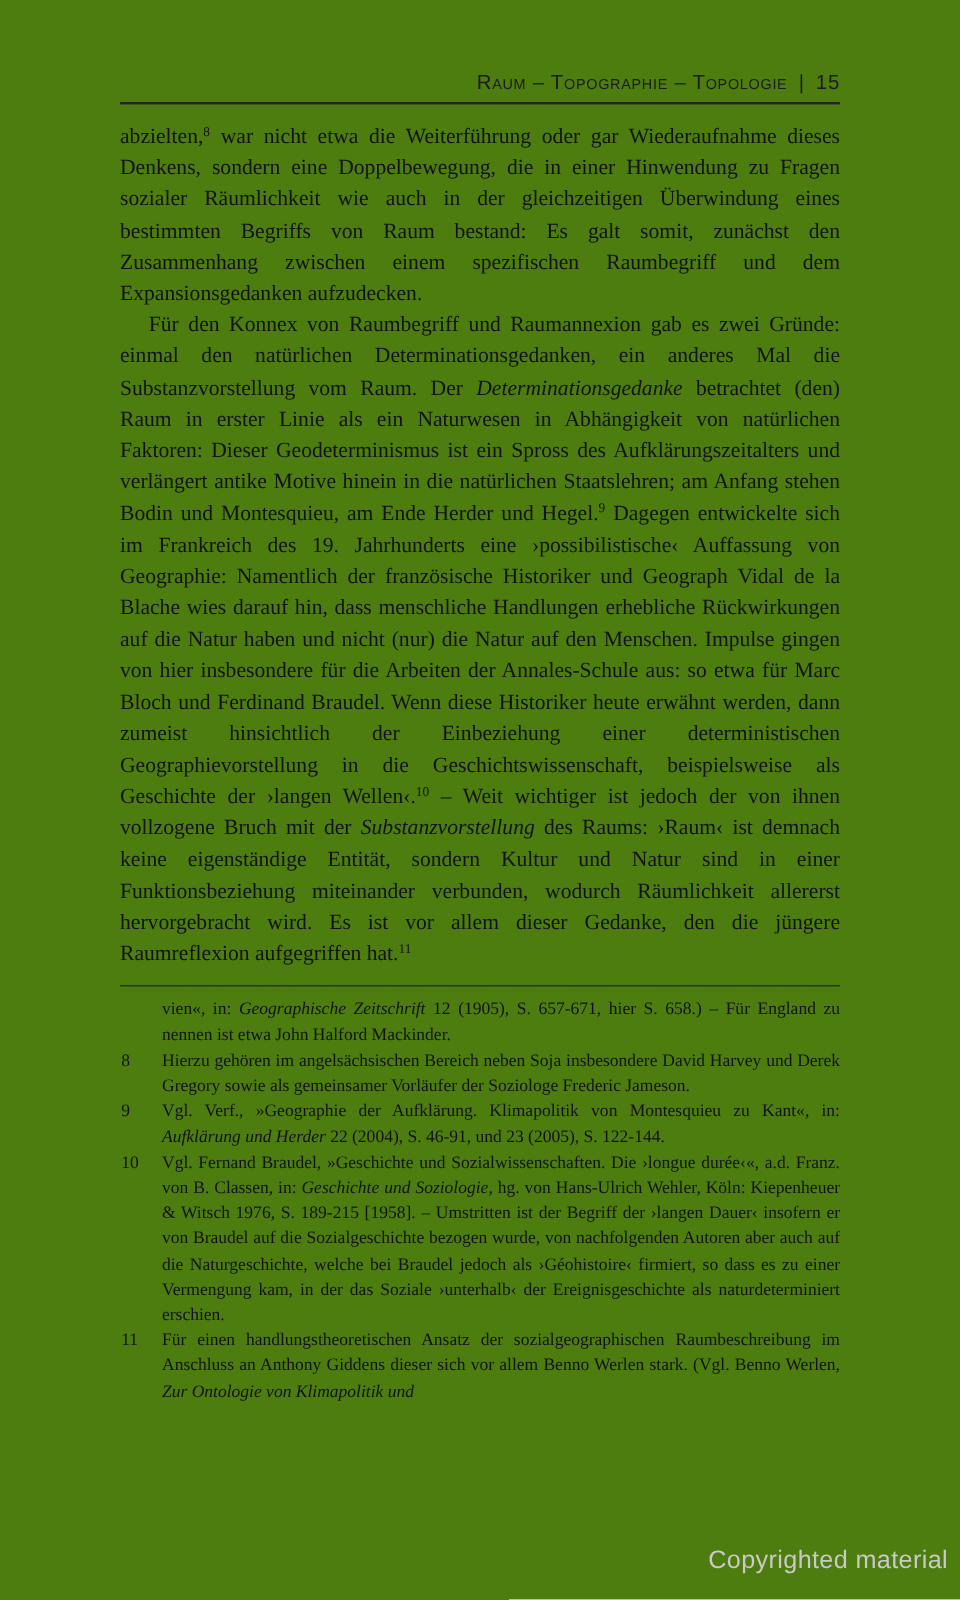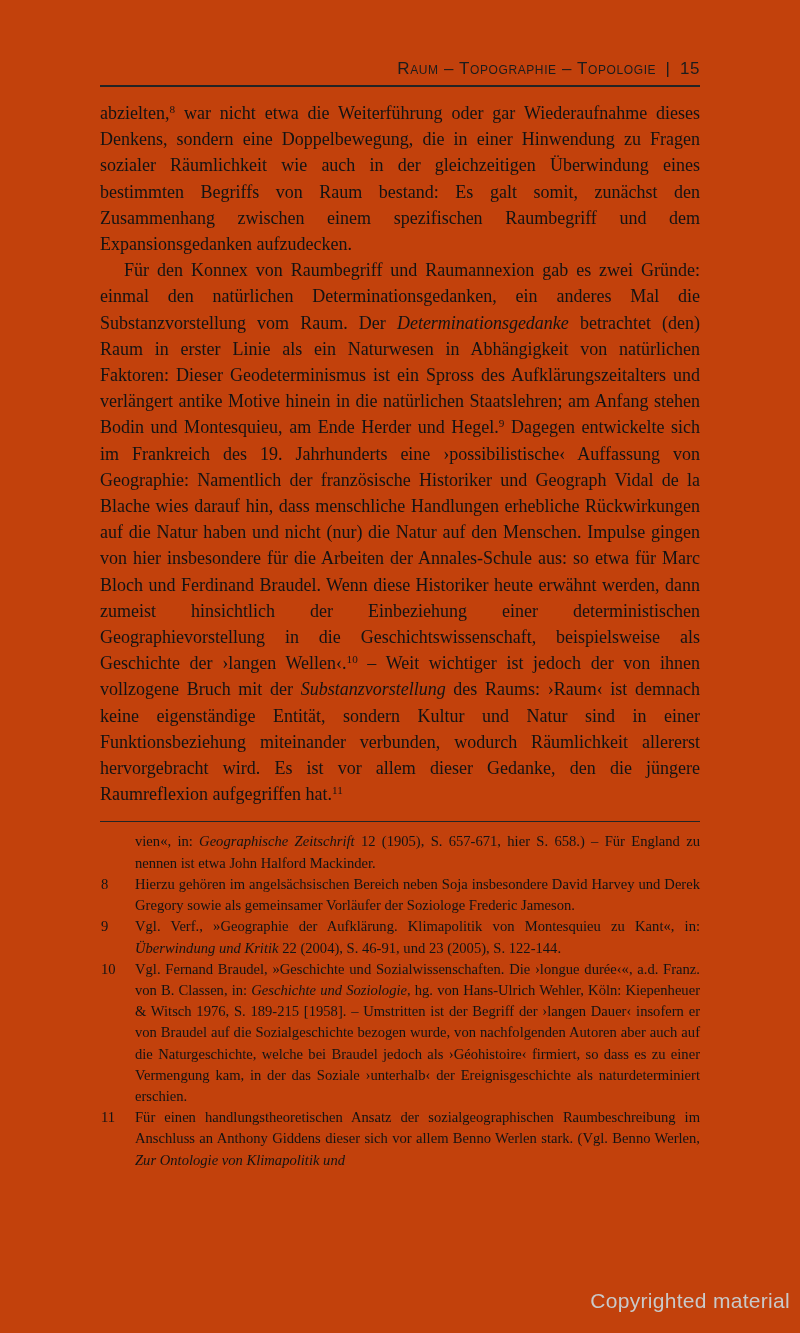--- a/index.html
+++ b/index.html
@@ -1,21 +1,21 @@
 <!DOCTYPE html>
 <html lang="de"><head>
 <meta charset="utf-8">
 <style>
   html, body { margin: 0; padding: 0; background: #ffffff; }
   .page {
     position: relative;
     width: 800px;
     height: 1333px;
     margin: 0 auto;
-    background: #c2410c;
+    background: #4d7c0f;
     box-sizing: border-box;
     padding: 0 100px;
     color: #131313;
     font-family: "Liberation Serif", serif;
     overflow: hidden;
   }
   .header {
     margin-top: 59px;
     text-align: right;
     font-family: "Liberation Sans", sans-serif;
@@ -94,21 +94,21 @@
     <div class="footnote">
       <span class="fn-num"></span>
       <span class="fn-text"><span>vien«, in: </span><i>Geographische Zeitschrift</i><span> 12 (1905), S. 657-671, hier S. 658.) – Für England zu nennen ist etwa John Halford Mackinder.</span></span>
     </div>
     <div class="footnote">
       <span class="fn-num">8</span>
       <span class="fn-text"><span>Hierzu gehören im angelsächsischen Bereich neben Soja insbesondere David Harvey und Derek Gregory sowie als gemeinsamer Vorläufer der Soziologe Frederic Jameson.</span></span>
     </div>
     <div class="footnote">
       <span class="fn-num">9</span>
-      <span class="fn-text"><span>Vgl. Verf., »Geographie der Aufklärung. Klimapolitik von Montesquieu zu Kant«, in: </span><i>Überwindung und Kritik</i><span> 22 (2004), S. 46-91, und 23 (2005), S. 122-144.</span></span>
+      <span class="fn-text"><span>Vgl. Verf., »Geographie der Aufklärung. Klimapolitik von Montesquieu zu Kant«, in: </span><i>Aufklärung und Herder</i><span> 22 (2004), S. 46-91, und 23 (2005), S. 122-144.</span></span>
     </div>
     <div class="footnote">
       <span class="fn-num">10</span>
       <span class="fn-text"><span>Vgl. Fernand Braudel, »Geschichte und Sozialwissenschaften. Die ›longue durée‹«, a.d. Franz. von B. Classen, in: </span><i>Geschichte und Soziologie</i><span>, hg. von Hans-Ulrich Wehler, Köln: Kiepenheuer &amp; Witsch 1976, S. 189-215 [1958]. – Umstritten ist der Begriff der ›langen Dauer‹ insofern er von Braudel auf die Sozialgeschichte bezogen wurde, von nachfolgenden Autoren aber auch auf die Naturgeschichte, welche bei Braudel jedoch als ›Géohistoire‹ firmiert, so dass es zu einer Vermengung kam, in der das Soziale ›unterhalb‹ der Ereignisgeschichte als naturdeterminiert erschien.</span></span>
     </div>
     <div class="footnote">
       <span class="fn-num">11</span>
       <span class="fn-text"><span>Für einen handlungstheoretischen Ansatz der sozialgeographischen Raumbeschreibung im Anschluss an Anthony Giddens dieser sich vor allem Benno Werlen stark. (Vgl. Benno Werlen, </span><i>Zur Ontologie von Klimapolitik und</i></span>
     </div>
   </div>

